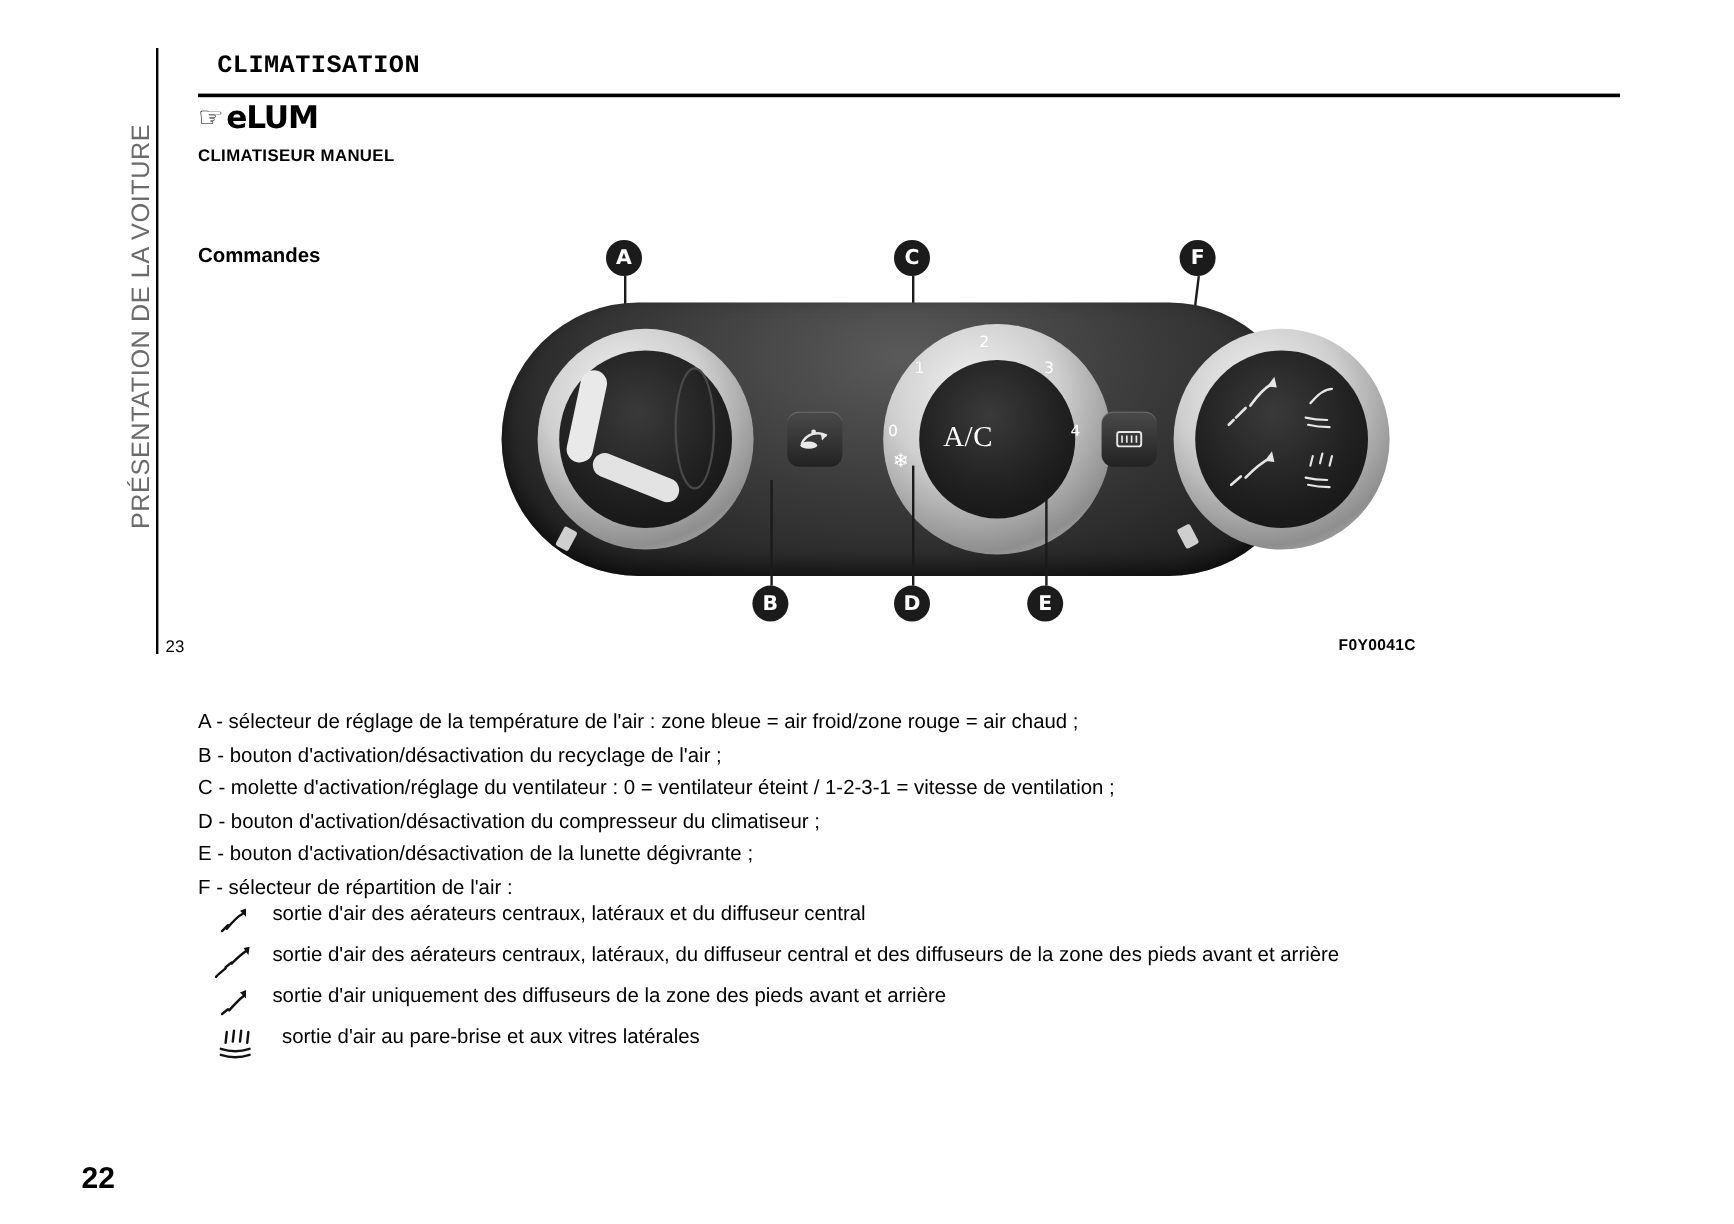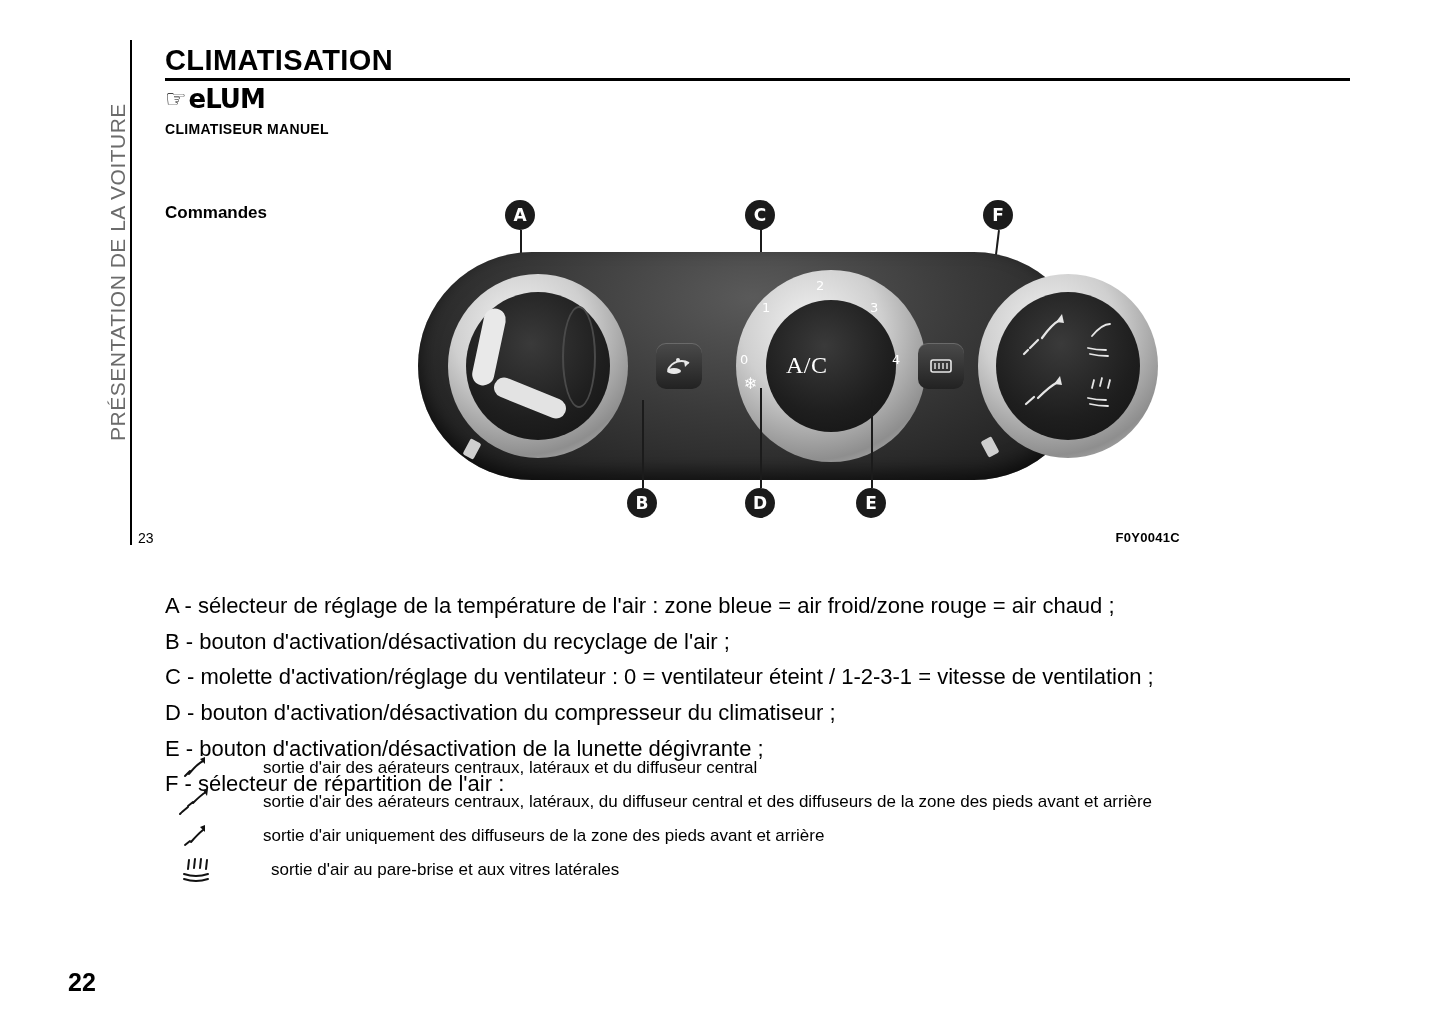--- a/index.html
+++ b/index.html
@@ -47,25 +47,26 @@
 
   
   .content {
     position: absolute;
     left: 165px;
     top: 0;
     width: 1200px;
   }
   .doc-title {
     position: absolute;
-    left: 0;
+    left: 16px;
     top: 44px;
-    font-size: 29px;
+    font-size: 21px;
     font-weight: bold;
     letter-spacing: 0.4px;
+    font-family: Liberation Mono, monospace;
   }
   .title-rule {
     position: absolute;
     left: 0;
     top: 78px;
     width: 1185px;
     height: 3px;
     background: #000;
   }
 
@@ -197,37 +198,35 @@
   }
 
   
   .legend {
     position: absolute;
     left: 165px;
     top: 588px;
     width: 1200px;
   }
   .legend-line {
-    font-size: 22px;
+    font-size: 17px;
     line-height: 1.62;
     white-space: nowrap;
   }
 
   .icon-list {
     position: absolute;
     left: 165px;
     top: 752px;
     width: 1220px;
   }
   .icon-row {
     display: flex;
-    align-items: center;
     height: 32px;
     margin-bottom: 2px;
-    gap: 36px;
   }
   .icon-cell {
     width: 62px;
     flex: 0 0 62px;
     display: flex;
     align-items: center;
     justify-content: center;
   }
   .icon-text {
     font-size: 17px;

